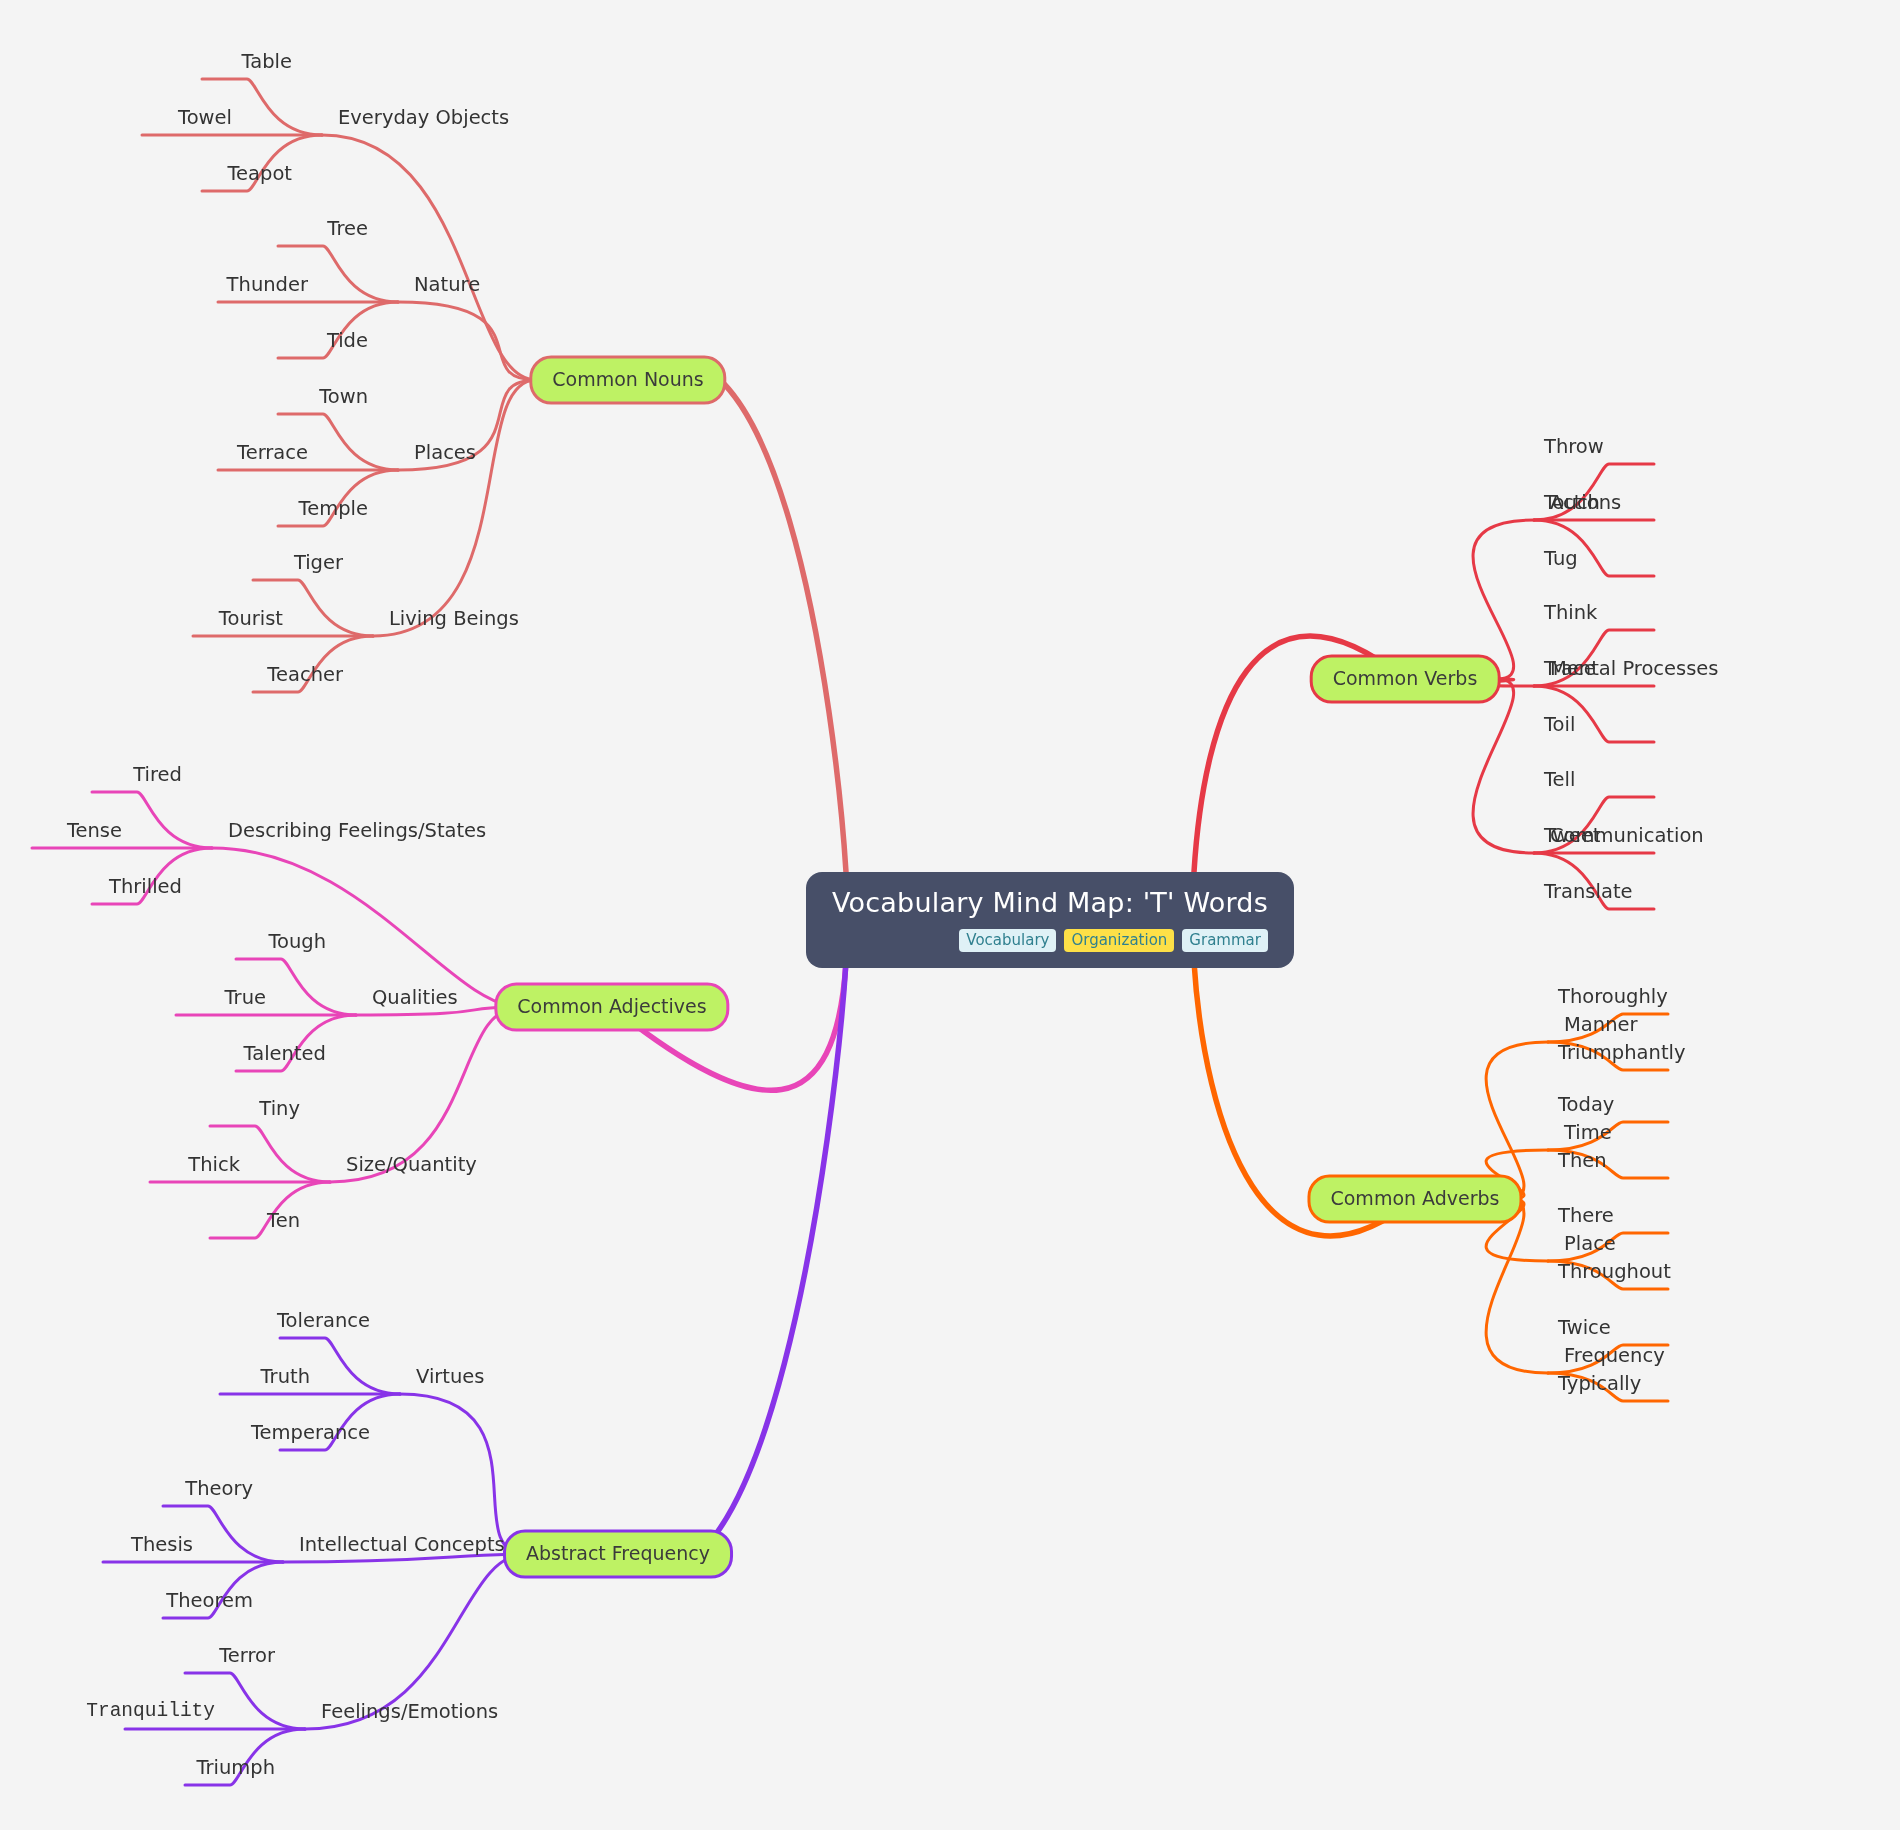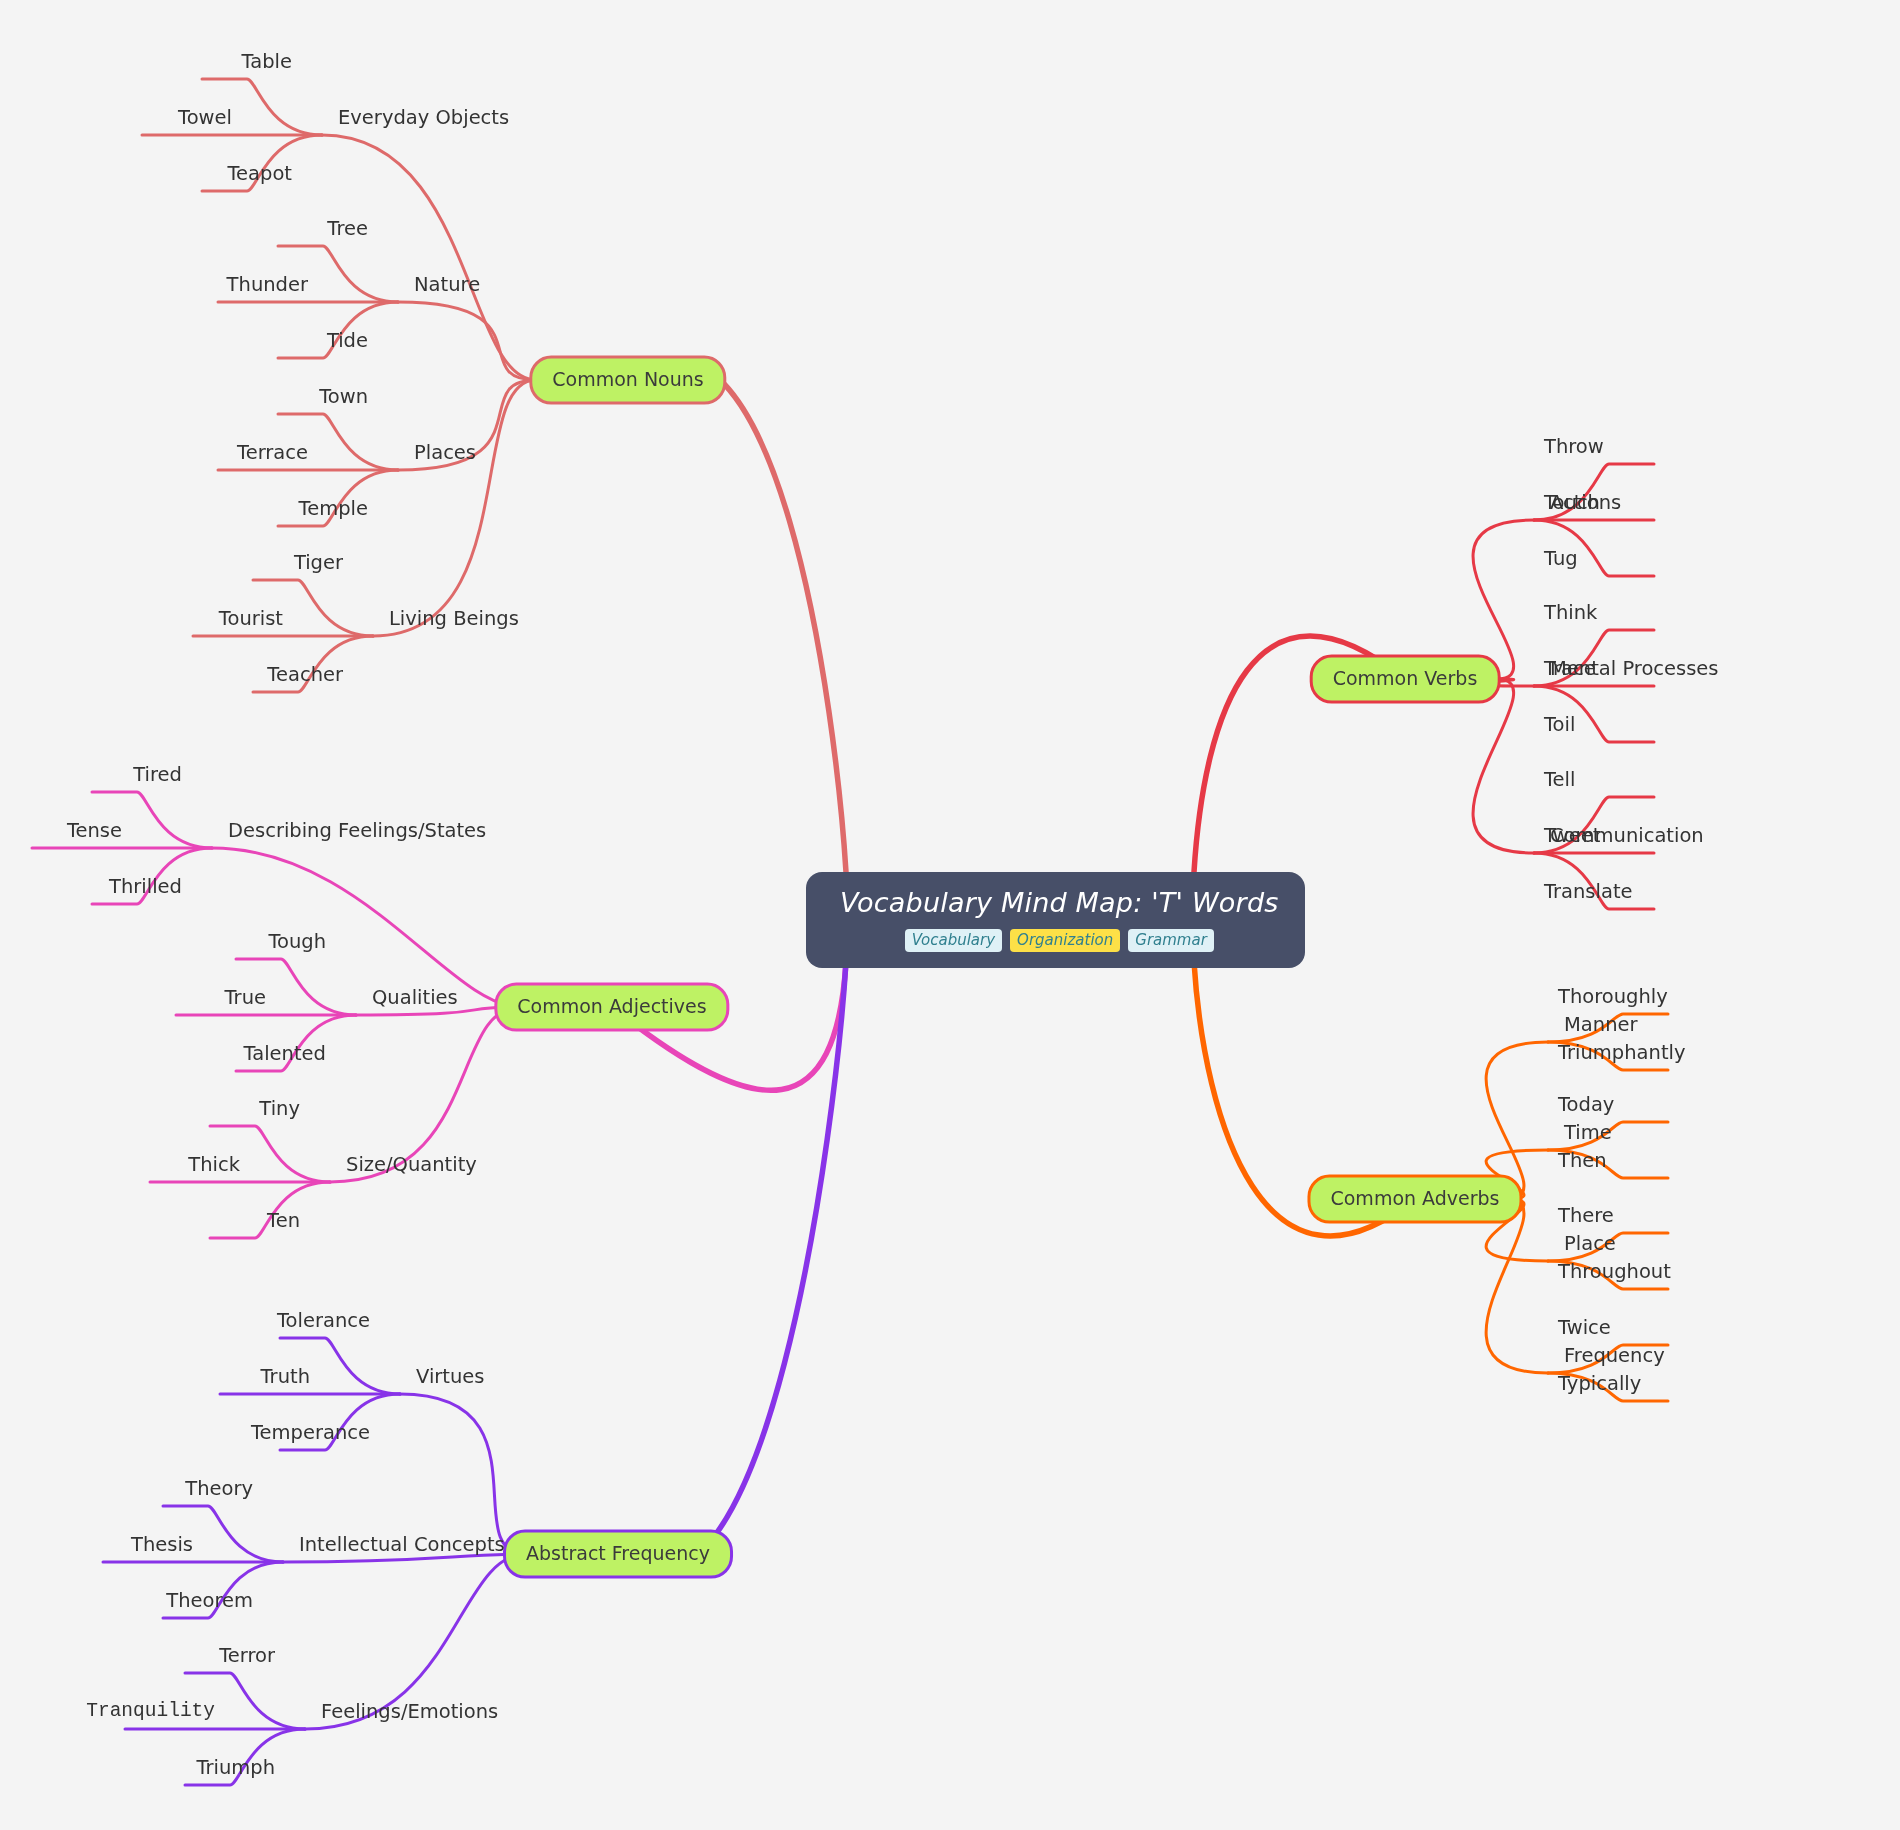--- a/index.html
+++ b/index.html
@@ -11,23 +11,23 @@
   }
   #map-root{position:relative;width:1900px;height:1830px;}
   svg#edges{position:absolute;top:0;left:0;width:1900px;height:1830px;}
   .edge{fill:none;stroke-linecap:round;stroke-linejoin:round;}
 
   
   .root-node{
     position:absolute;
     background:#474f68;
     border-radius:16px;
-    padding:14px 26px 16px 34px;
+    padding:14px 26px 16px 26px;
     box-sizing:border-box;
-    display:flex;flex-direction:column;align-items:center;font-style:italic;
+    display:flex;flex-direction:column;align-items:flex-end;
   }
   .root-title{
     color:#ffffff;
     font-size:27px;
     letter-spacing:.2px;
     white-space:nowrap;
     line-height:1.25;
   }
   .root-tags{display:flex;gap:8px;margin-top:9px;}
   .root-tag{

